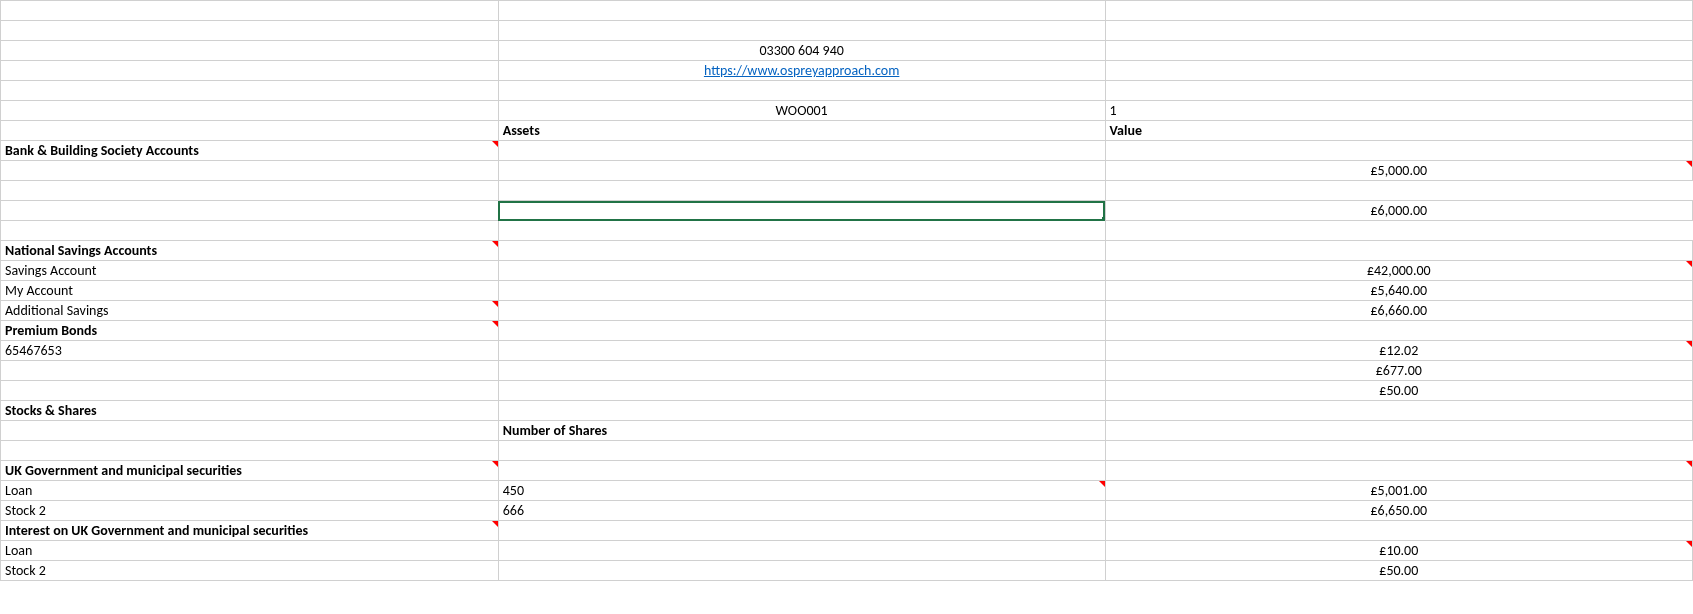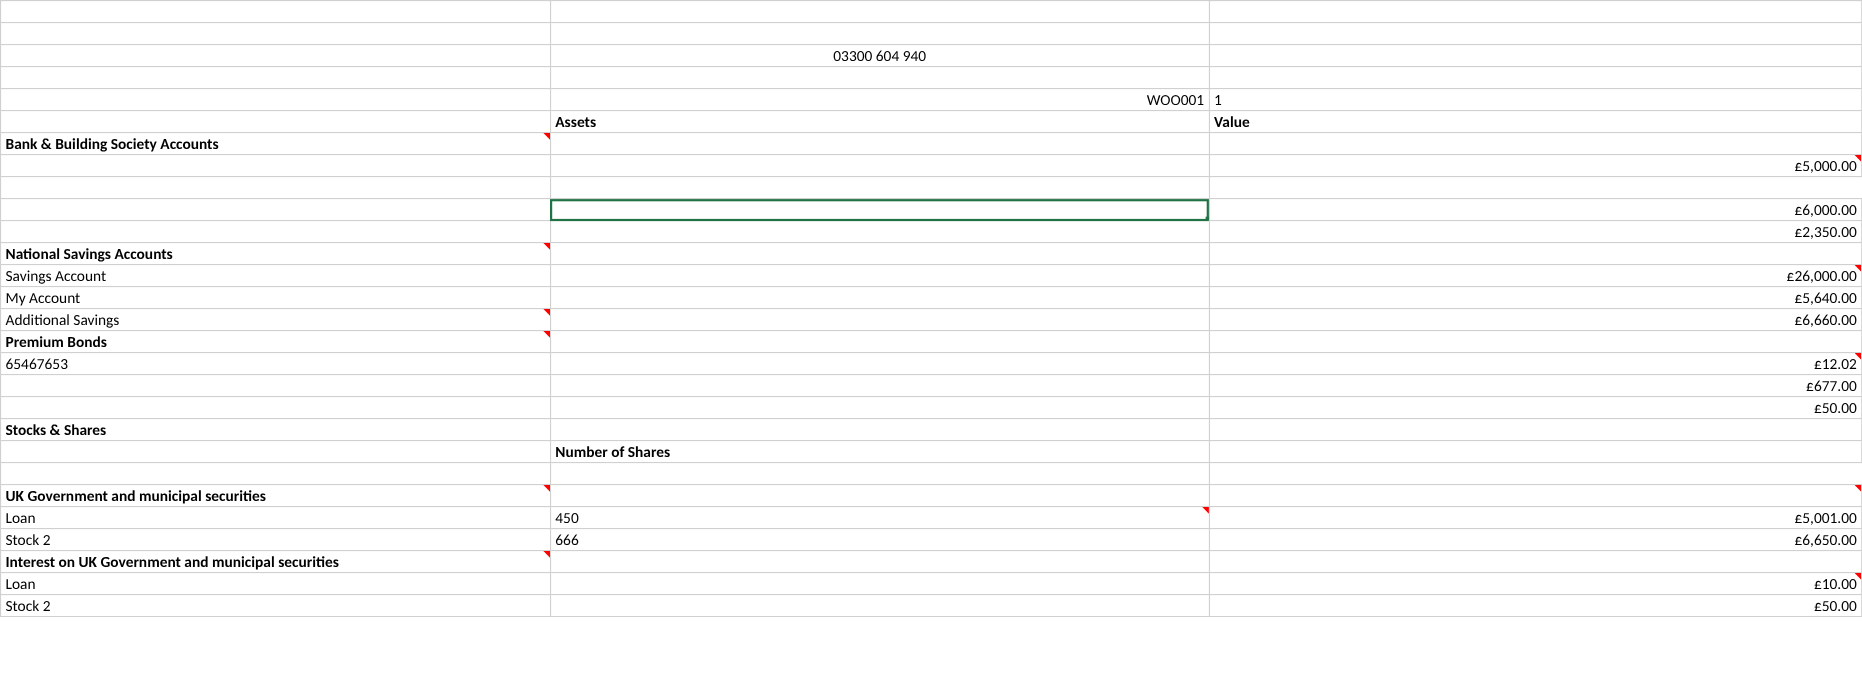--- a/index.html
+++ b/index.html
@@ -41,21 +41,21 @@
       width: 677px;
     }
     .bold {
       font-weight: bold;
       margin-top: 32px;
     }
     .center {
       text-align: center;
     }
     .right {
-      text-align: right;
+      text-align: center;
     }
     .link {
       color: #0563c1;
       text-decoration: underline;
       cursor: pointer;
     }
     .selected {
       outline: 2px solid #217346;
       outline-offset: -2px;
     }
@@ -95,20 +95,25 @@
     <div class="cell col-b"></div>
     <div class="cell col-c"></div>
   </div>
 
   <div class="row">
     <div class="cell col-a"></div>
     <div class="cell col-b center">03300 604 940</div>
     <div class="cell col-c"></div>
   </div>
 
+  <div class="row">
+    <div class="cell col-a"></div>
+    <div class="cell col-b center"><span class="link">https://www.ospreyapproach.com</span></div>
+    <div class="cell col-c"></div>
+  </div>
 
   <div class="row">
     <div class="cell col-a"></div>
     <div class="cell col-b"></div>
     <div class="cell col-c"></div>
   </div>
 
   <div class="row">
     <div class="cell col-a"></div>
     <div class="cell col-b right">WOO001</div>
@@ -140,33 +145,32 @@
 
   <div class="row">
     <div class="cell col-a"></div>
     <div class="cell col-b selected"></div>
     <div class="cell col-c right">£6,000.00</div>
   </div>
 
   <div class="row">
     <div class="cell col-a"></div>
     <div class="cell col-b"></div>
-    <div class="cell col-c right">£2,350.00</div>
   </div>
 
   <div class="row">
     <div class="cell col-a bold comment-marker">National Savings Accounts</div>
     <div class="cell col-b"></div>
     <div class="cell col-c"></div>
   </div>
 
   <div class="row">
     <div class="cell col-a">Savings Account</div>
     <div class="cell col-b"></div>
-    <div class="cell col-c right comment-marker">£26,000.00</div>
+    <div class="cell col-c right comment-marker">£42,000.00</div>
   </div>
 
   <div class="row">
     <div class="cell col-a">My Account</div>
     <div class="cell col-b"></div>
     <div class="cell col-c right">£5,640.00</div>
   </div>
 
   <div class="row">
     <div class="cell col-a comment-marker">Additional Savings</div>

